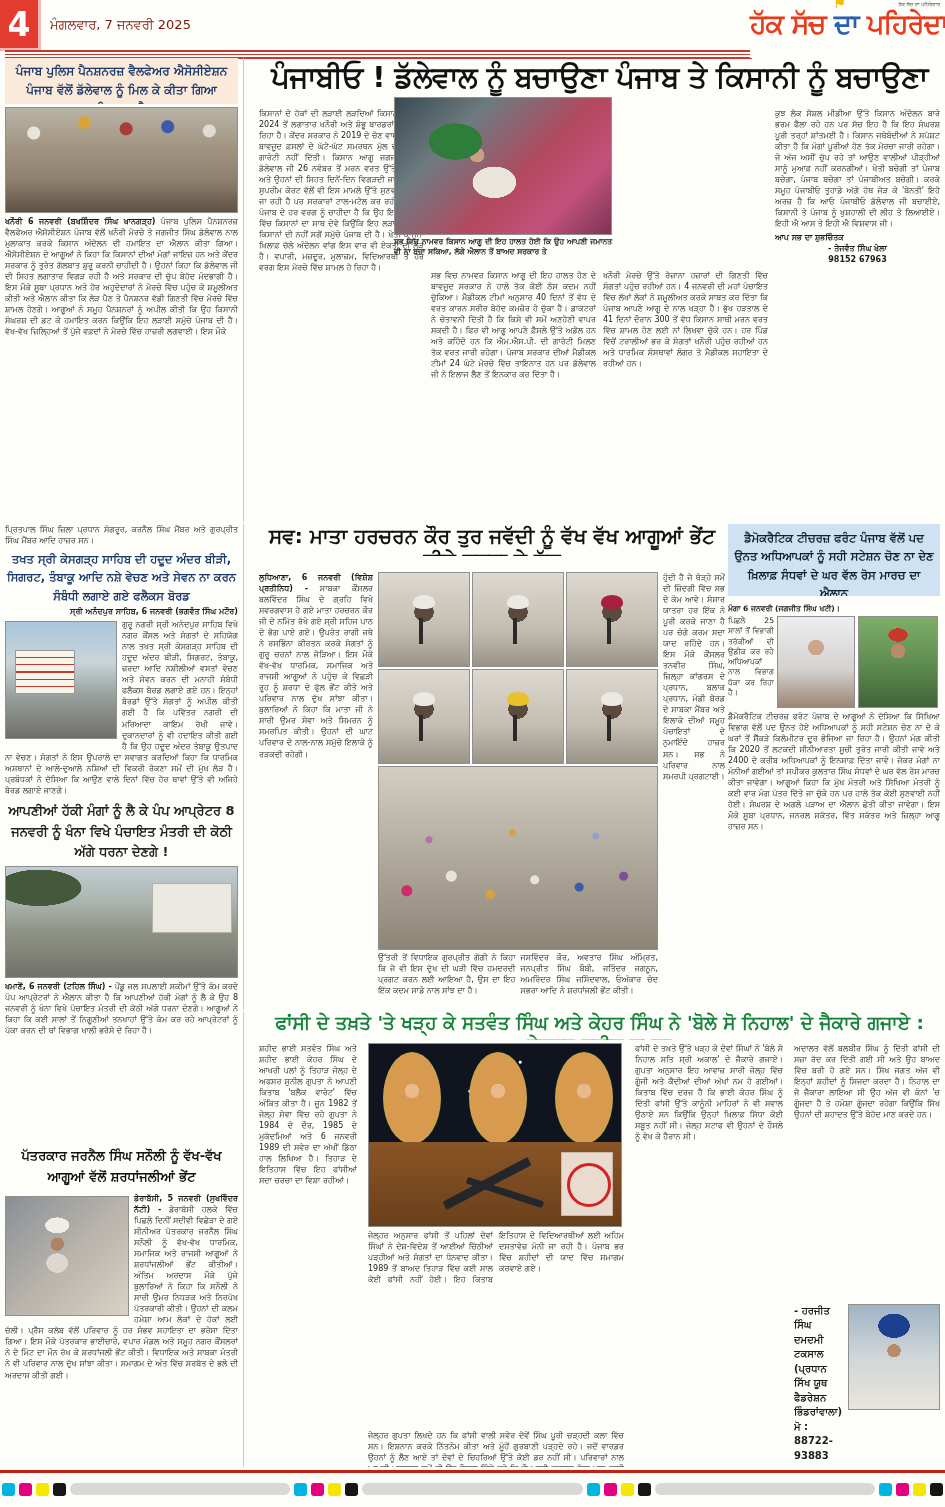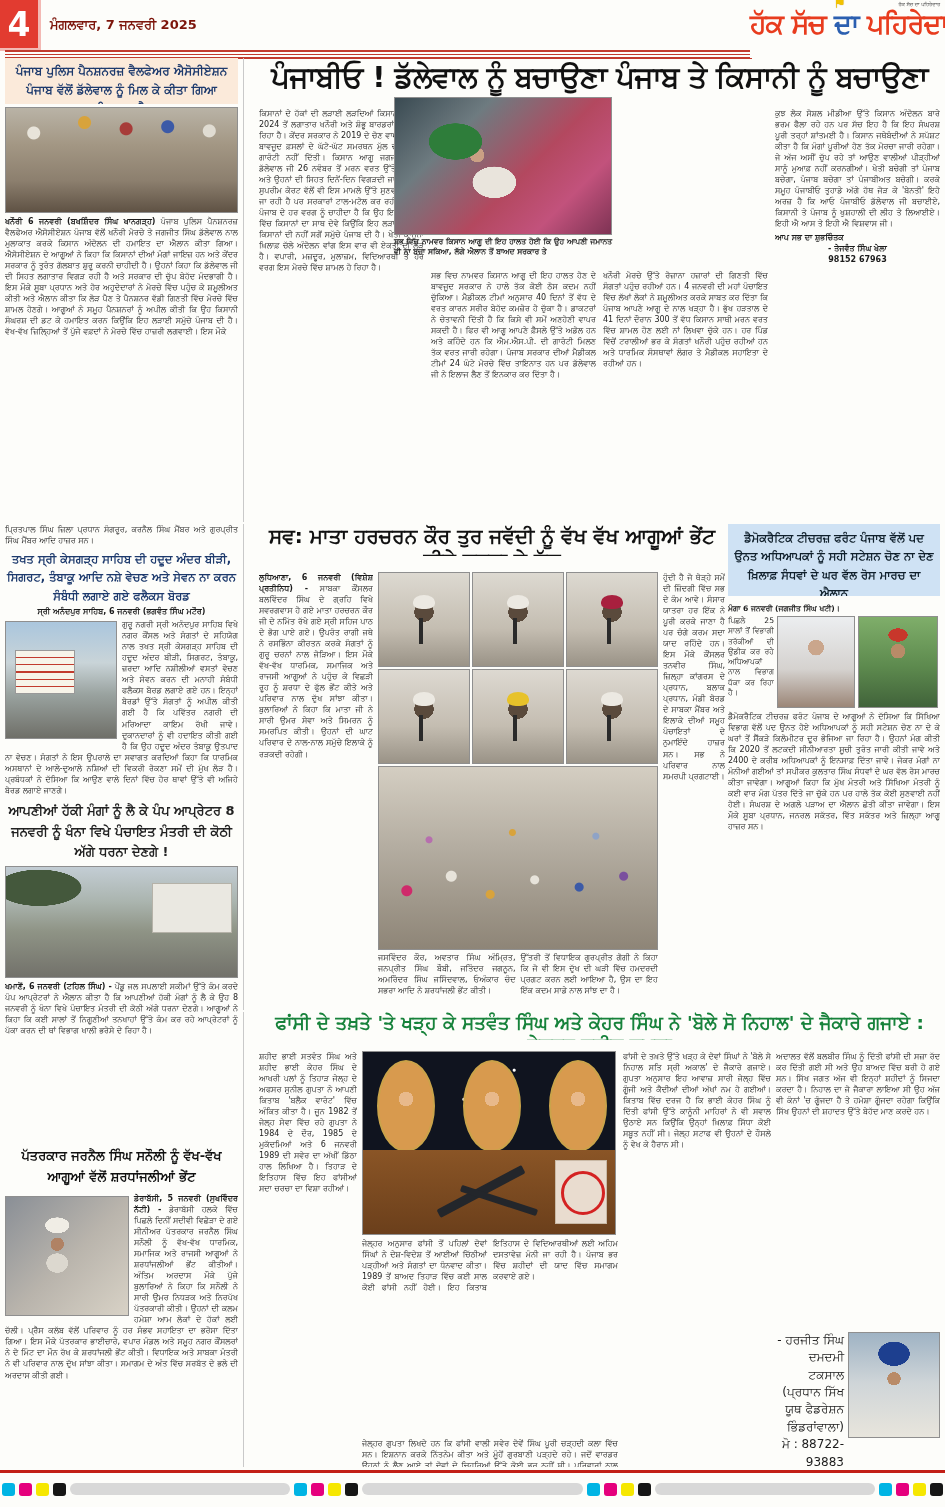--- a/index.html
+++ b/index.html
@@ -2,21 +2,21 @@
 <html><head>
 <meta charset="utf-8">
 <style>
   html,body{margin:0;padding:0;background:#e8e8e4;}
   #page{position:relative;width:945px;height:1507px;background:#fdfdfa;margin:0 auto;
         font-family:"DejaVu Sans","Liberation Sans",sans-serif;color:#1c1c1c;overflow:hidden;}
   
   .pagenum{position:absolute;left:0;top:0;width:38px;height:48px;background:#e23b30;color:#fff;
            display:flex;align-items:center;justify-content:center;font-size:33px;font-weight:bold;
            border-right:3px solid #f3b9b4;border-bottom:3px solid #f3b9b4;}
-  .dateline-top{position:absolute;left:50px;top:17px;color:#7c150b;font-weight:bold;font-size:13px;}
+  .dateline-top{position:absolute;left:50px;top:17px;color:#7c150b;font-weight:normal;font-size:13px;}
   .toprules{position:absolute;left:5px;top:50px;width:747px;height:9px;
             background:repeating-linear-gradient(#c23b2e 0 1.6px,transparent 1.6px 3.7px);}
   .masthead{position:absolute;right:3px;top:0;width:192px;height:58px;background:#fdfdfa;text-align:right;}
   .mh-tagline{font-size:5px;color:#444;padding:1px 2px 0 0;height:7px;overflow:hidden;}
   .mh-title{font-size:27px;font-weight:bold;letter-spacing:-1px;line-height:1.2;white-space:nowrap;}
   .mh-red{color:#e83c1e;}
   .mh-da{color:#2b5fb0;position:relative;display:inline-block;}
   .mh-flag{position:absolute;top:-13px;left:-1px;color:#f2c200;font-size:14px;text-shadow:0 0 1px #b98c00;}
   
   .bt{font-size:8px;line-height:1.38;text-align:justify;}
@@ -50,21 +50,21 @@
        radial-gradient(ellipse 36px 26px at 46% 62%,#e9e4dc 0 60%,transparent 61%),
        radial-gradient(circle 12px at 38% 42%,#caa084 0 60%,transparent 61%),
        linear-gradient(135deg,#3a4a52 0%,#6e7b80 28%,#b3485f 58%,#c2527c 78%,#7e3354 100%);}
   .b-caption{position:absolute;left:150px;top:179px;width:218px;font-size:7.6px;line-height:1.3;
              text-align:justify;font-weight:bold;color:#222;}
   .b-closing{font-weight:bold;margin-top:3px;}
   .b-sig,.b-phone{font-weight:bold;text-align:center;}
   
   #sec-lm{left:5px;top:524px;width:233px;height:619px;}
   .f-head{color:#1d3a6d;font-weight:bold;font-size:11.5px;text-align:center;line-height:1.6;margin-top:4px;}
-  .f-byline{font-size:8px;font-weight:bold;text-align:center;margin:2px 0;}
+  .f-byline{font-size:8px;font-weight:bold;text-align:right;margin:2px 0;}
   .f-photo{float:left;width:112px;height:118px;margin:2px 5px 2px 0;
      background:linear-gradient(180deg,#aac6dd 0%,#c9d4d8 35%,#9aa3a0 62%,#6f6f68 100%);}
   .flex-board{position:absolute;left:9px;top:28px;width:58px;height:42px;background:#f7f4e9;
      border:1px solid #999;
      background-image:repeating-linear-gradient(#f7f4e9 0 6px,#c23b2e 6px 7.2px);}
   .g-head{color:#222;font-weight:bold;font-size:13px;text-align:center;line-height:1.6;margin-top:5px;}
   .g-photo{width:100%;height:112px;margin-top:3px;
      background:linear-gradient(180deg,#c3cdd4 0%,#aab4ae 32%,#8f9486 58%,#72716a 100%);}
   .g-building{position:absolute;right:5px;top:16px;width:78px;height:48px;background:#eae8e1;border:1px solid #b5b2a8;}
   .g-trees{position:absolute;left:0;top:0;width:110px;height:52px;
@@ -114,21 +114,21 @@
        linear-gradient(180deg,#eceef0 0%,#d5d2cf 58%,#9b8677 100%);}
   .d-port2{width:80px;height:92px;
      background:
        radial-gradient(ellipse 16px 11px at 50% 20%,#c8372b 0 60%,transparent 61%),
        radial-gradient(circle 12px at 50% 38%,#b98b68 0 60%,transparent 61%),
        linear-gradient(180deg,#7fae6a 0%,#5d8a4e 55%,#41633a 100%);}
   .d-body{margin-top:3px;height:296px;}
   
   #sec-e{left:243px;top:1012px;width:697px;height:455px;}
   .e-head{color:#17823b;font-weight:bold;font-size:18.5px;text-align:center;height:28px;overflow:hidden;}
-  .e-cols{display:flex;gap:5px;height:420px;margin-top:11px;}
+  .e-cols{display:flex;gap:11px;height:420px;margin-top:3px;}
   .e-c1{width:98px;flex:none;overflow:hidden;}
   .e-mid{width:256px;flex:none;}
   .e-c3{width:148px;flex:none;overflow:hidden;}
   .e-c4{flex:1;overflow:hidden;display:flex;flex-direction:column;}
   .e-photo{width:254px;height:184px;background:#10141f;
      background-image:
        radial-gradient(circle 1.5px at 20% 18%,#fff 0 1px,transparent 2px),
        radial-gradient(circle 1.5px at 60% 10%,#fff 0 1px,transparent 2px),
        radial-gradient(circle 1.5px at 82% 30%,#fff 0 1px,transparent 2px),
        radial-gradient(circle 1.5px at 40% 26%,#fff 0 1px,transparent 2px);}
@@ -138,21 +138,21 @@
   .wp-table{position:absolute;left:0;bottom:0;width:100%;height:46%;
      background:linear-gradient(180deg,#8a5526 0%,#6b3f1b 100%);}
   .wp-gun{position:absolute;background:#23262b;border-radius:2px;}
   .wp-g1{left:70px;bottom:38px;width:96px;height:9px;transform:rotate(-28deg);}
   .wp-g2{left:96px;bottom:30px;width:80px;height:7px;transform:rotate(18deg);}
   .wp-target{position:absolute;right:8px;bottom:10px;width:50px;height:62px;background:#e9dccf;border:1px solid #c9b9a6;}
   .wp-circle{position:absolute;left:5px;top:10px;width:38px;height:38px;border:3px solid #d42222;border-radius:50%;}
   .e-caption{width:254px;font-size:7.6px;font-weight:bold;line-height:1.3;text-align:justify;margin-top:2px;height:28px;overflow:hidden;}
   .e-below{margin-top:3px;height:198px;overflow:hidden;column-count:2;column-gap:6px;}
   .e-sigrow{display:flex;gap:4px;margin-top:3px;}
-  .e-sig{flex:1;font-size:12px;font-weight:normal;text-align:right;line-height:1.45;}
+  .e-sig{flex:1;font-size:10px;font-weight:bold;text-align:left;line-height:1.45;}
   .e-photo2{width:92px;height:106px;flex:none;
      background:
        radial-gradient(ellipse 26px 20px at 50% 20%,#1d3f8f 0 60%,transparent 61%),
        radial-gradient(circle 11px at 50% 44%,#b98b68 0 60%,transparent 61%),
        linear-gradient(180deg,#9fb3c4 0%,#cfd5d8 48%,#e8e5dc 100%);}
   
   #sec-h{left:5px;top:1145px;width:233px;height:322px;}
   .h-head{color:#111;font-weight:bold;font-size:13px;text-align:center;line-height:1.65;height:48px;overflow:hidden;}
   .h-photo{float:left;width:124px;height:120px;margin:3px 5px 2px 0;
      background:
@@ -234,22 +234,22 @@
         <div class="spk-grid">
           <div class="spk t-white"></div>
           <div class="spk t-white"></div>
           <div class="spk t-red"></div>
           <div class="spk t-white"></div>
           <div class="spk t-yellow"></div>
           <div class="spk t-white"></div>
         </div>
         <div class="photo crowd"></div>
         <div class="c-below">
+          <div class="bt">ਉੱਤਰੀ ਤੋਂ ਵਿਧਾਇਕ ਗੁਰਪ੍ਰੀਤ ਗੋਗੀ ਨੇ ਕਿਹਾ ਕਿ ਜੋ ਵੀ ਇਸ ਦੁੱਖ ਦੀ ਘੜੀ ਵਿੱਚ ਹਮਦਰਦੀ ਪ੍ਰਗਟ ਕਰਨ ਲਈ ਆਇਆ ਹੈ, ਉਸ ਦਾ ਇਹ ਇੱਕ ਕਦਮ ਸਾਡੇ ਨਾਲ ਸਾਂਝ ਦਾ ਹੈ।</div>
           <div class="bt">ਜਸਵਿੰਦਰ ਕੌਰ, ਅਵਤਾਰ ਸਿੰਘ ਅੰਮ੍ਰਿਤ, ਜਨਪ੍ਰੀਤ ਸਿੰਘ ਬੌਬੀ, ਜਤਿੰਦਰ ਜਗਨੂਨ, ਅਮਰਿੰਦਰ ਸਿੰਘ ਜਸਿੰਦਵਾਲ, ਓਅੰਕਾਰ ਚੰਦ ਸਭਰਾ ਆਦਿ ਨੇ ਸ਼ਰਧਾਂਜਲੀ ਭੇਂਟ ਕੀਤੀ।</div>
-          <div class="bt">ਉੱਤਰੀ ਤੋਂ ਵਿਧਾਇਕ ਗੁਰਪ੍ਰੀਤ ਗੋਗੀ ਨੇ ਕਿਹਾ ਕਿ ਜੋ ਵੀ ਇਸ ਦੁੱਖ ਦੀ ਘੜੀ ਵਿੱਚ ਹਮਦਰਦੀ ਪ੍ਰਗਟ ਕਰਨ ਲਈ ਆਇਆ ਹੈ, ਉਸ ਦਾ ਇਹ ਇੱਕ ਕਦਮ ਸਾਡੇ ਨਾਲ ਸਾਂਝ ਦਾ ਹੈ।</div>
         </div>
       </div>
       <div class="c-right bt">ਹੁੰਦੀ ਹੈ ਜੋ ਥੋੜ੍ਹੇ ਸਮੇਂ ਦੀ ਜ਼ਿੰਦਗੀ ਵਿੱਚ ਸਭ ਦੇ ਕੰਮ ਆਵੇ। ਸੰਸਾਰ ਯਾਤਰਾ ਹਰ ਇੱਕ ਨੇ ਪੂਰੀ ਕਰਕੇ ਜਾਣਾ ਹੈ ਪਰ ਚੰਗੇ ਕਰਮ ਸਦਾ ਯਾਦ ਰਹਿੰਦੇ ਹਨ। ਇਸ ਮੌਕੇ ਕੌਂਸਲਰ ਤਨਵੀਰ ਸਿੰਘ, ਜ਼ਿਲ੍ਹਾ ਕਾਂਗਰਸ ਦੇ ਪ੍ਰਧਾਨ, ਬਲਾਕ ਪ੍ਰਧਾਨ, ਮੰਡੀ ਬੋਰਡ ਦੇ ਸਾਬਕਾ ਮੈਂਬਰ ਅਤੇ ਇਲਾਕੇ ਦੀਆਂ ਸਮੂਹ ਪੰਚਾਇਤਾਂ ਦੇ ਨੁਮਾਇੰਦੇ ਹਾਜ਼ਰ ਸਨ। ਸਭ ਨੇ ਪਰਿਵਾਰ ਨਾਲ ਸਮਰਪੀ ਪ੍ਰਗਟਾਈ।</div>
     </div>
   </section>
 
   <section id="sec-d">
     <div class="d-head">ਡੈਮੋਕਰੈਟਿਕ ਟੀਚਰਜ਼ ਫਰੰਟ ਪੰਜਾਬ ਵੱਲੋਂ ਪਦ ਉਨਤ ਅਧਿਆਪਕਾਂ ਨੂੰ ਸਹੀ ਸਟੇਸ਼ਨ ਚੋਣ ਨਾ ਦੇਣ ਖ਼ਿਲਾਫ਼ ਸੰਧਵਾਂ ਦੇ ਘਰ ਵੱਲ ਰੋਸ ਮਾਰਚ ਦਾ ਐਲਾਨ</div>
     <div class="d-dateline">ਮੰਗਾ 6 ਜਨਵਰੀ (ਜਗਜੀਤ ਸਿੰਘ ਖਟੀ)।</div>
     <div class="d-row">

